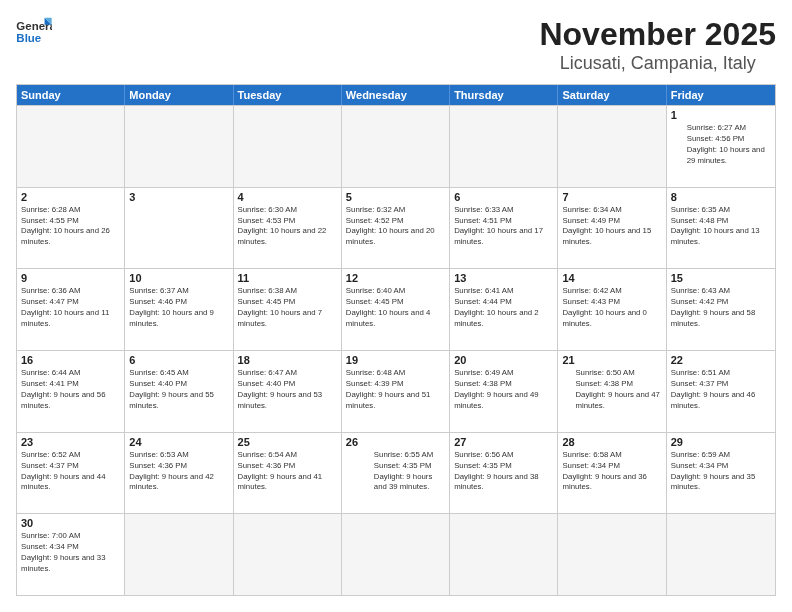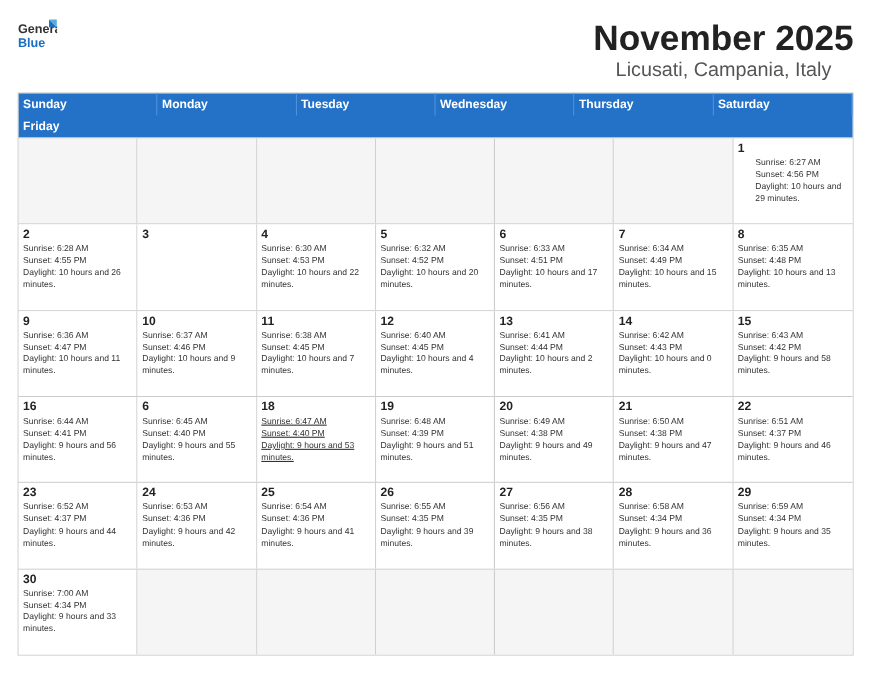--- a/index.html
+++ b/index.html
@@ -45,21 +45,21 @@
       color: #555;
     }
     .calendar {
       flex: 1;
       display: flex;
       flex-direction: column;
       border: 1px solid #ccc;
     }
     .cal-header {
       display: grid;
-      grid-template-columns: repeat(6, 1fr);
+      grid-template-columns: repeat(7, 1fr);
       background: #2471c8;
     }
     .cal-header-cell {
       color: #fff;
       font-size: 11px;
       font-weight: bold;
       padding: 4px 4px;
       text-align: left;
       border-right: 1px solid #5090d8;
     }
@@ -236,39 +236,39 @@
 Daylight: 9 hours and 56 minutes.</div>
           </div>
           <div class="cal-cell">
             <div class="day-num">6</div>
             <div class="day-info" style="white-space: pre-line;">Sunrise: 6:45 AM
 Sunset: 4:40 PM
 Daylight: 9 hours and 55 minutes.</div>
           </div>
           <div class="cal-cell">
             <div class="day-num">18</div>
-            <div class="day-info" style="white-space: pre-line; text-decoration: underline;">Sunrise: 6:47 AM
+            <div class="day-info" style="white-space: pre-line;">Sunrise: 6:47 AM
 Sunset: 4:40 PM
 Daylight: 9 hours and 53 minutes.</div>
           </div>
           <div class="cal-cell">
             <div class="day-num">19</div>
             <div class="day-info" style="white-space: pre-line;">Sunrise: 6:48 AM
 Sunset: 4:39 PM
 Daylight: 9 hours and 51 minutes.</div>
           </div>
           <div class="cal-cell">
             <div class="day-num">20</div>
             <div class="day-info" style="white-space: pre-line;">Sunrise: 6:49 AM
 Sunset: 4:38 PM
 Daylight: 9 hours and 49 minutes.</div>
           </div>
           <div class="cal-cell">
             <div class="day-num">21</div>
-            <div class="day-info" style="white-space: pre-line;">Sunrise: 6:50 AM
+            <div class="day-info" style="white-space: pre-line; margin-left: 13px;">Sunrise: 6:50 AM
 Sunset: 4:38 PM
 Daylight: 9 hours and 47 minutes.</div>
           </div>
           <div class="cal-cell">
             <div class="day-num">22</div>
             <div class="day-info" style="white-space: pre-line;">Sunrise: 6:51 AM
 Sunset: 4:37 PM
 Daylight: 9 hours and 46 minutes.</div>
           </div>
         </div>
@@ -286,21 +286,21 @@
 Daylight: 9 hours and 42 minutes.</div>
           </div>
           <div class="cal-cell">
             <div class="day-num">25</div>
             <div class="day-info" style="white-space: pre-line;">Sunrise: 6:54 AM
 Sunset: 4:36 PM
 Daylight: 9 hours and 41 minutes.</div>
           </div>
           <div class="cal-cell">
             <div class="day-num">26</div>
-            <div class="day-info" style="white-space: pre-line;">Sunrise: 6:55 AM
+            <div class="day-info" style="white-space: pre-line; margin-left: 28px;">Sunrise: 6:55 AM
 Sunset: 4:35 PM
 Daylight: 9 hours and 39 minutes.</div>
           </div>
           <div class="cal-cell">
             <div class="day-num">27</div>
             <div class="day-info" style="white-space: pre-line;">Sunrise: 6:56 AM
 Sunset: 4:35 PM
 Daylight: 9 hours and 38 minutes.</div>
           </div>
           <div class="cal-cell">

